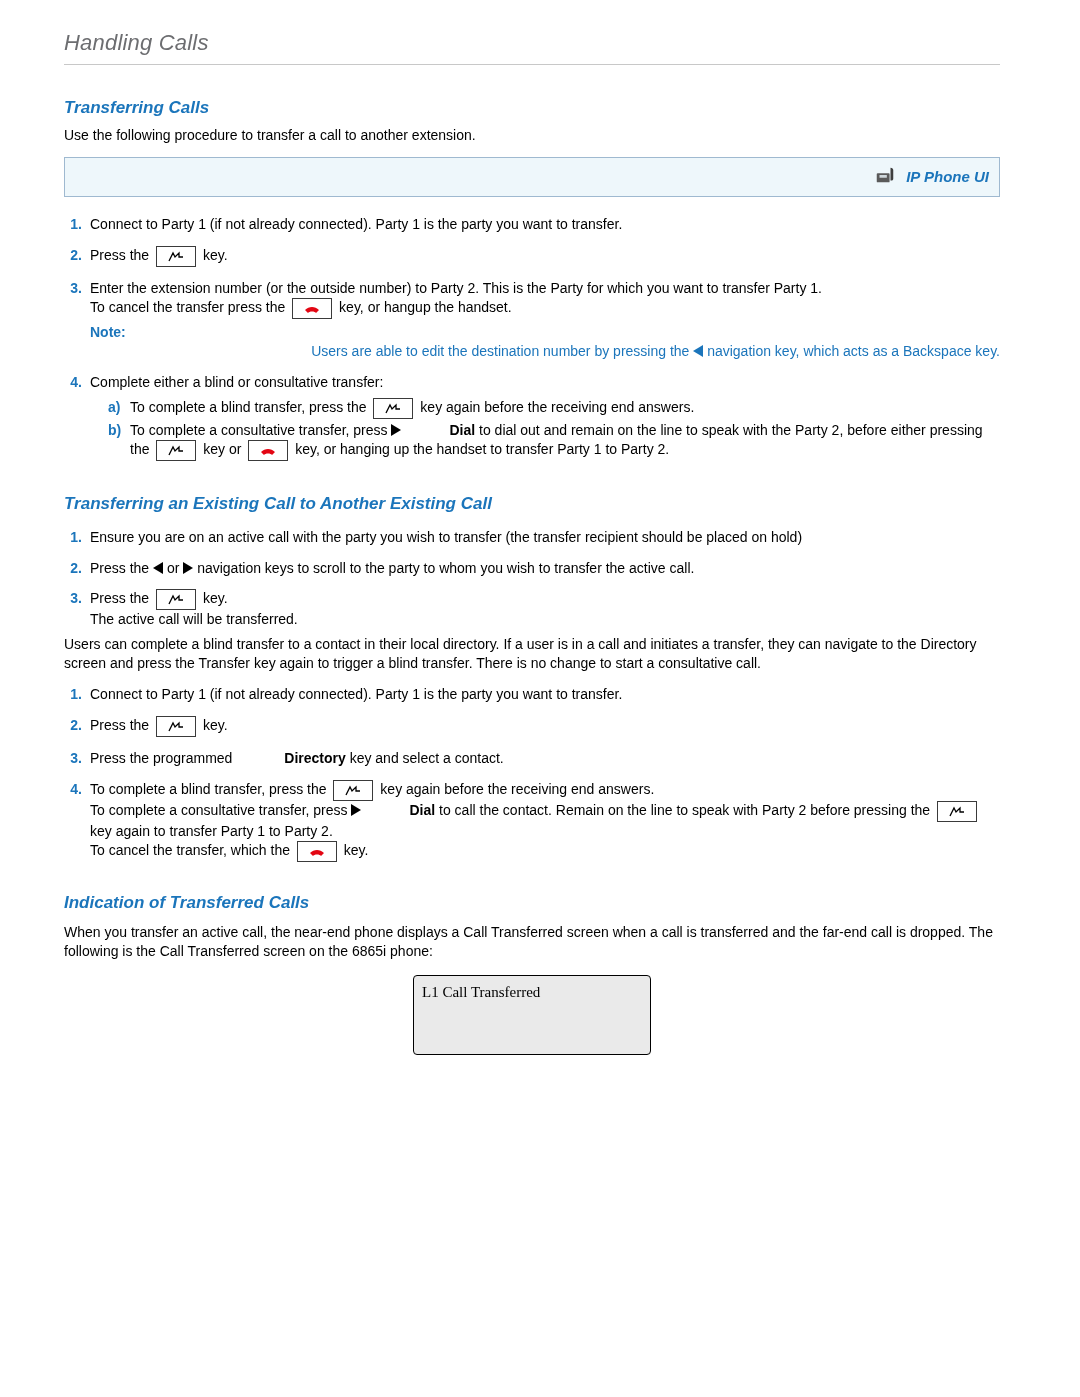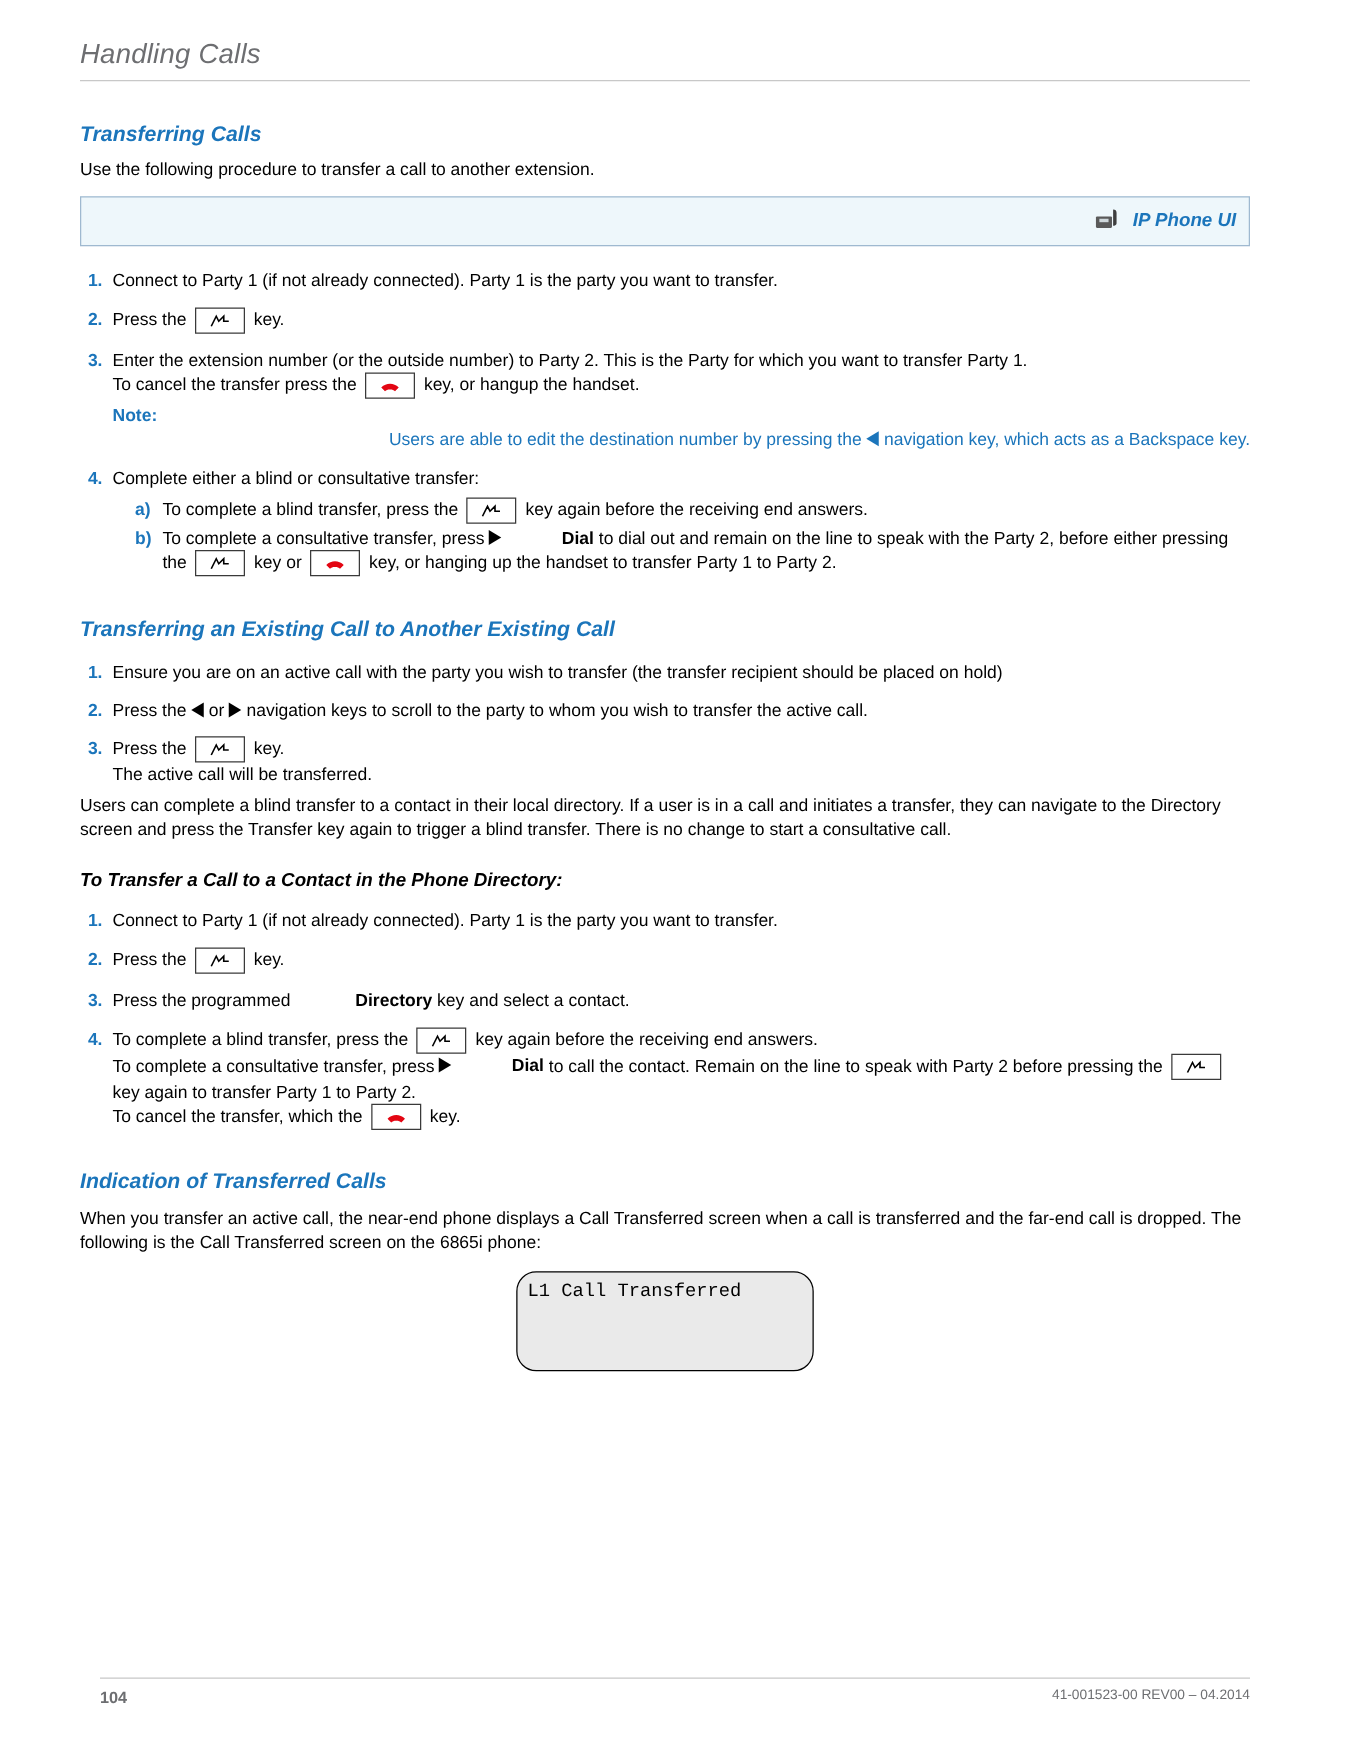--- a/index.html
+++ b/index.html
@@ -125,25 +125,25 @@
     width: 0; height: 0;
     vertical-align: -1px;
   }
   .tri-left { border-top:6px solid transparent; border-bottom:6px solid transparent; border-right:10px solid #000; }
   .tri-right { border-top:6px solid transparent; border-bottom:6px solid transparent; border-left:10px solid #000; }
   .tri-left.blue { border-right-color:#1b75bb; }
   .screen {
     width: 220px;
     height: 66px;
     border: 1.5px solid #000;
-    border-radius: 16px;
+    border-radius: 4px;
     background: #eaeaea;
     margin: 14px auto;
     padding: 6px 8px;
-    font-family: Liberation Mono, monospace;
+    font-family: Liberation Serif, serif;
     font-size: 15px;
   }
   .footer {
     position: absolute;
     left: 80px; right: 80px; bottom: 30px;
     border-top: 1px solid #c8c8c8;
     padding-top: 6px;
     display: flex;
     justify-content: space-between;
     font-size: 11px;
@@ -258,21 +258,20 @@
         <span class="keycap"><svg width="18" height="12">
               <path d="M2 10l4-8 2 4 4-4v4h4" stroke="#000" stroke-width="1.3" fill="none"></path>
             </svg></span>
         <span> key.</span><br>
         <span>The active call will be transferred.</span>
       </span>
     </li>
   </ol>
 
   <p class="body">Users can complete a blind transfer to a contact in their local directory. If a user is in a call and initiates a transfer, they can navigate to the Directory screen and press the Transfer key again to trigger a blind transfer. There is no change to start a consultative call.</p>
-  <h4 class="minor">To Transfer a Call to a Contact in the Phone Directory:</h4>
 
   <ol class="steps">
     <li>
       <span class="num">1.</span>
       <span class="content">Connect to Party 1 (if not already connected). Party 1 is the party you want to transfer.</span>
     </li>
     <li>
       <span class="num">2.</span>
       <span class="content">
         <span>Press the </span>
@@ -307,17 +306,13 @@
             </svg></span>
         <span> key.</span>
       </span>
     </li>
   </ol>
 
   <h3 class="subsection">Indication of Transferred Calls</h3>
   <p class="body">When you transfer an active call, the near-end phone displays a Call Transferred screen when a call is transferred and the far-end call is dropped. The following is the Call Transferred screen on the 6865i phone:</p>
   <div class="screen">L1 Call Transferred</div>
 
-  <div class="footer">
-    <span class="pagenum">104</span>
-    <span>41-001523-00 REV00 – 04.2014</span>
-  </div>
 </div>
 
 </body></html>

